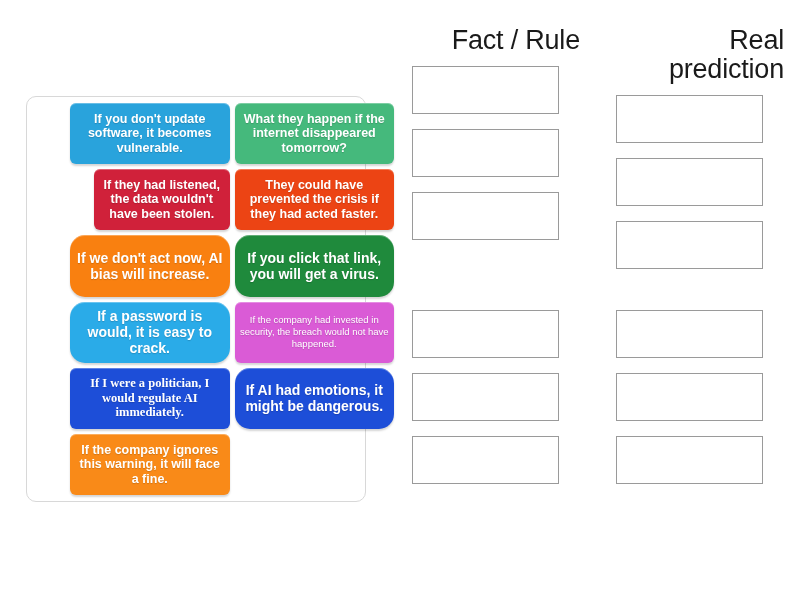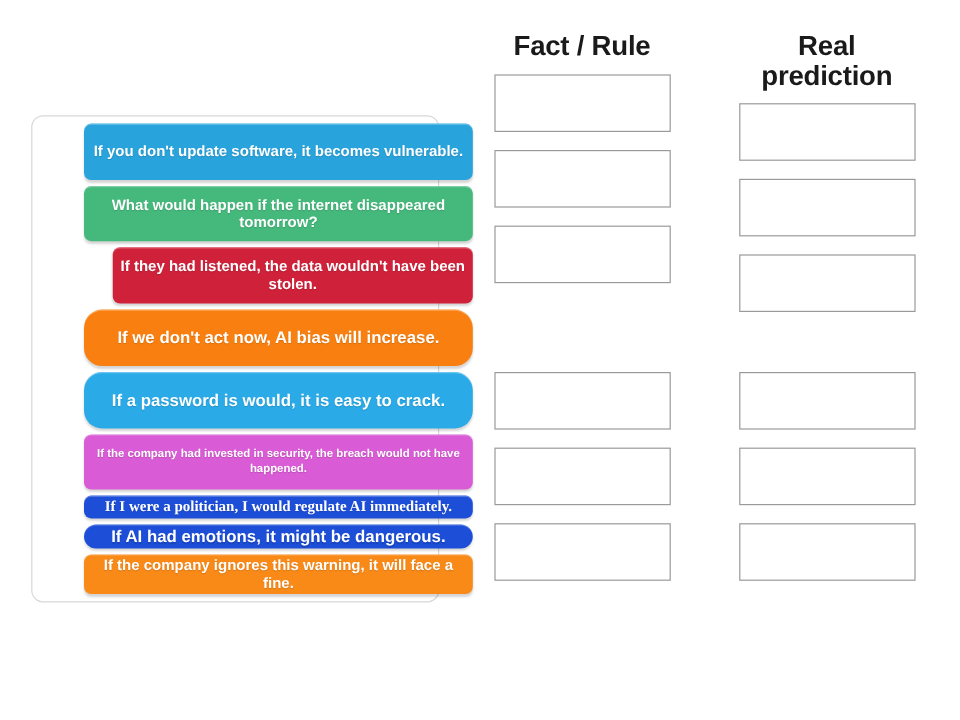--- a/index.html
+++ b/index.html
@@ -23,21 +23,21 @@
     width: 340px;
     height: 406px;
     background: #ffffff;
     border: 1px solid #d8d8d8;
     border-radius: 10px;
     box-sizing: border-box;
     padding: 6px 7px;
   }
   #card-grid {
     display: grid;
-    grid-template-columns: 1fr;
+    grid-template-columns: 1fr 1fr;
     grid-template-rows: repeat(6, 1fr);
     gap: 5px 5px;
     width: 100%;
     height: 100%;
     padding-left: 36px;
   }
   .card {
     border-radius: 6px;
     display: flex;
     align-items: center;
@@ -51,43 +51,43 @@
     box-sizing: border-box;
     cursor: grab;
     box-shadow: inset 0 1px 0 rgba(255,255,255,0.30),
                 0 2px 2px rgba(0,0,0,0.17);
     text-shadow: 0 1px 1px rgba(0,0,0,0.16);
     user-select: none;
     overflow: hidden;
   }
   .card.small {
     font-size: 9.5px;
-    font-weight: 700;
+    font-weight: 400;
     line-height: 1.25;
   }
   .card.large {
     font-size: 14px;
     border-radius: 15px;
   }
 
   
   .group {
     position: absolute;
     width: 190px;
   }
   #group-0 { left: 390px; top: 26px; }
   #group-1 { left: 594px; top: 26px; }
   #group-2 { left: 390px; top: 310px; }
   #group-3 { left: 594px; top: 310px; }
 
   .group-title {
-    font-size: 23px;
-    font-weight: 700;
+    font-size: 27px;
+    font-weight: 400;
     color: #1a1a1a;
-    text-align: center;
+    text-align: right;
     line-height: 1.07;
     letter-spacing: -0.2px;
     margin: 0 0 11px 0;
     white-space: pre-line;
   }
   .group-title.two-line {
     margin-top: -37px;
     padding-top: 37px;
   }
   .dropzones {
@@ -103,23 +103,25 @@
     border: 1px solid #9a9a9a;
     box-sizing: border-box;
   }
 </style>
 </head>
 <body>
 
 <div id="card-tray">
   <div id="card-grid">
       <div class="card" style="background: rgb(41, 163, 220);">If you don't update software, it becomes vulnerable.</div>
-      <div class="card" style="background: rgb(69, 185, 124);">What would happen if the internet disappeared tomorrow?</div>
+      <div class="card" style="background: rgb(69, 185, 124);">What they happen if the internet disappeared tomorrow?</div>
       <div class="card" style="background: rgb(208, 33, 58); margin-left: 24px;">If they had listened, the data wouldn't have been stolen.</div>
+      <div class="card" style="background: rgb(236, 68, 20);">They could have prevented the crisis if they had acted faster.</div>
       <div class="card large" style="background: rgb(249, 128, 16);">If we don't act now, AI bias will increase.</div>
+      <div class="card large" style="background: rgb(31, 138, 60);">If you click that link, you will get a virus.</div>
       <div class="card large" style="background: rgb(42, 171, 232);">If a password is would, it is easy to crack.</div>
       <div class="card small" style="background: rgb(218, 91, 214);">If the company had invested in security, the breach would not have happened.</div>
       <div class="card" style="background: #1d4ed8; font-family: Liberation Serif, serif;">If I were a politician, I would regulate AI immediately.</div>
       <div class="card large" style="background: #1d4ed8;">If AI had emotions, it might be dangerous.</div>
       <div class="card" style="background: rgb(249, 138, 24);">If the company ignores this warning, it will face a fine.</div>
     </div>
 </div>
 
 <div class="group" id="group-0">
   <div class="group-title">Fact / Rule</div>

